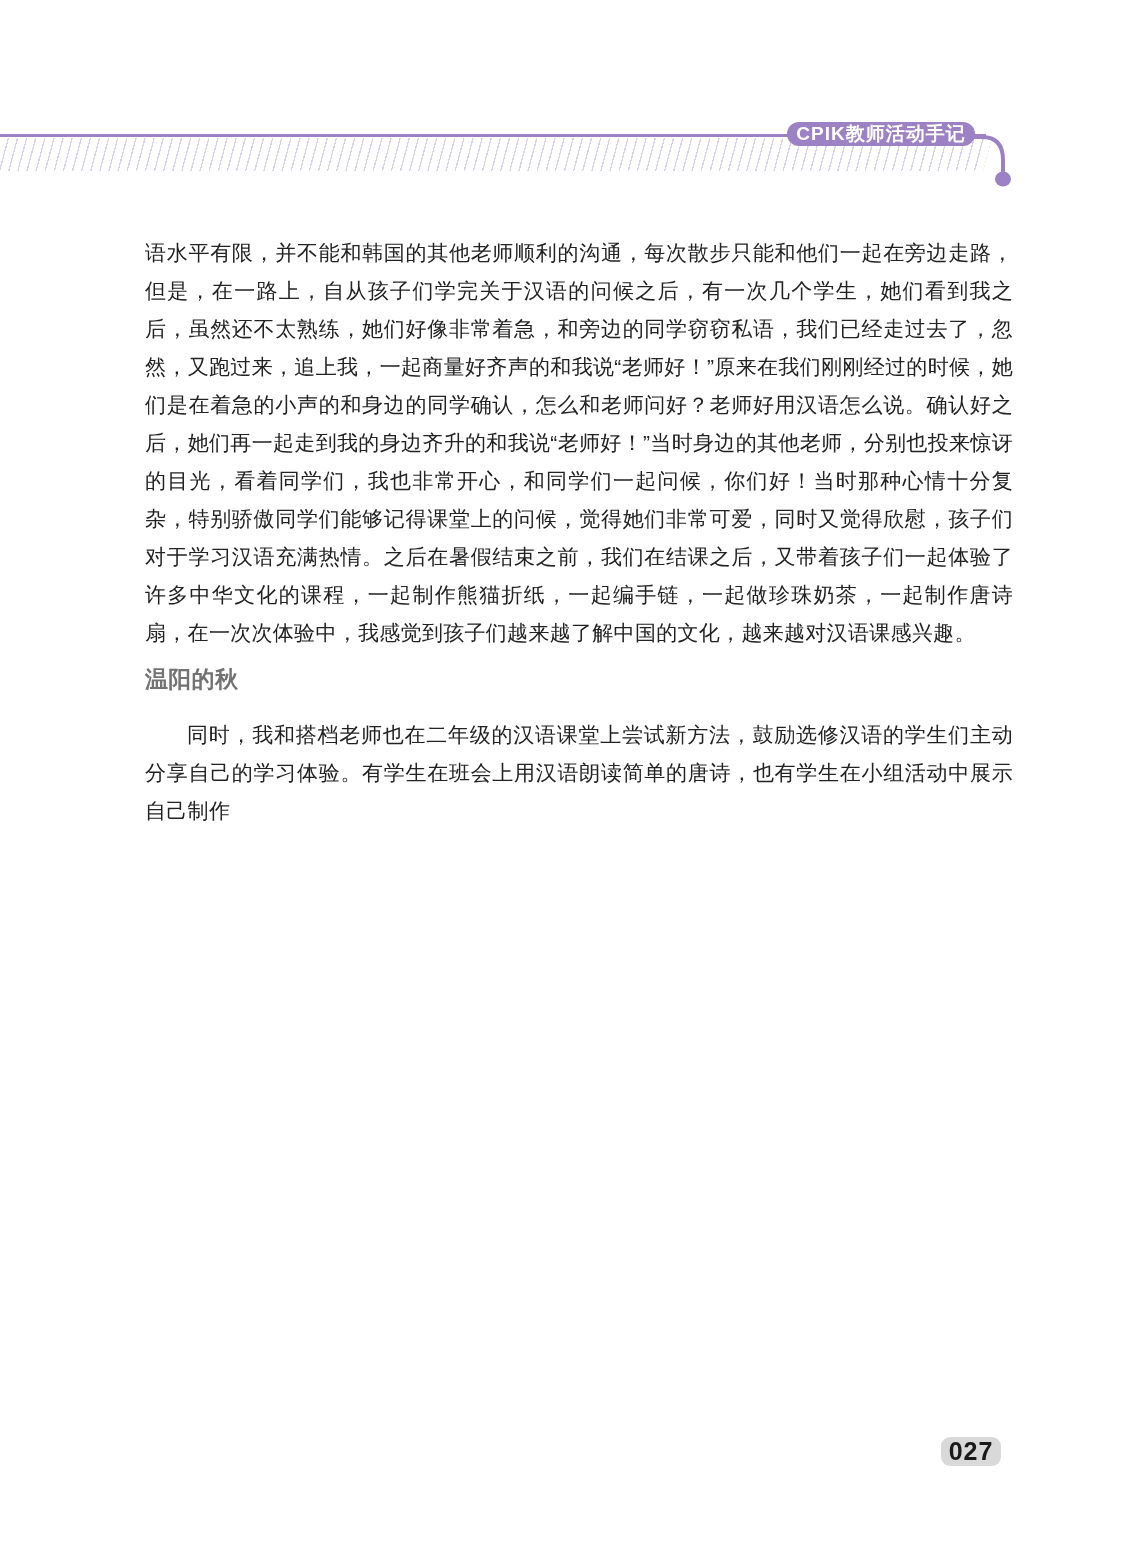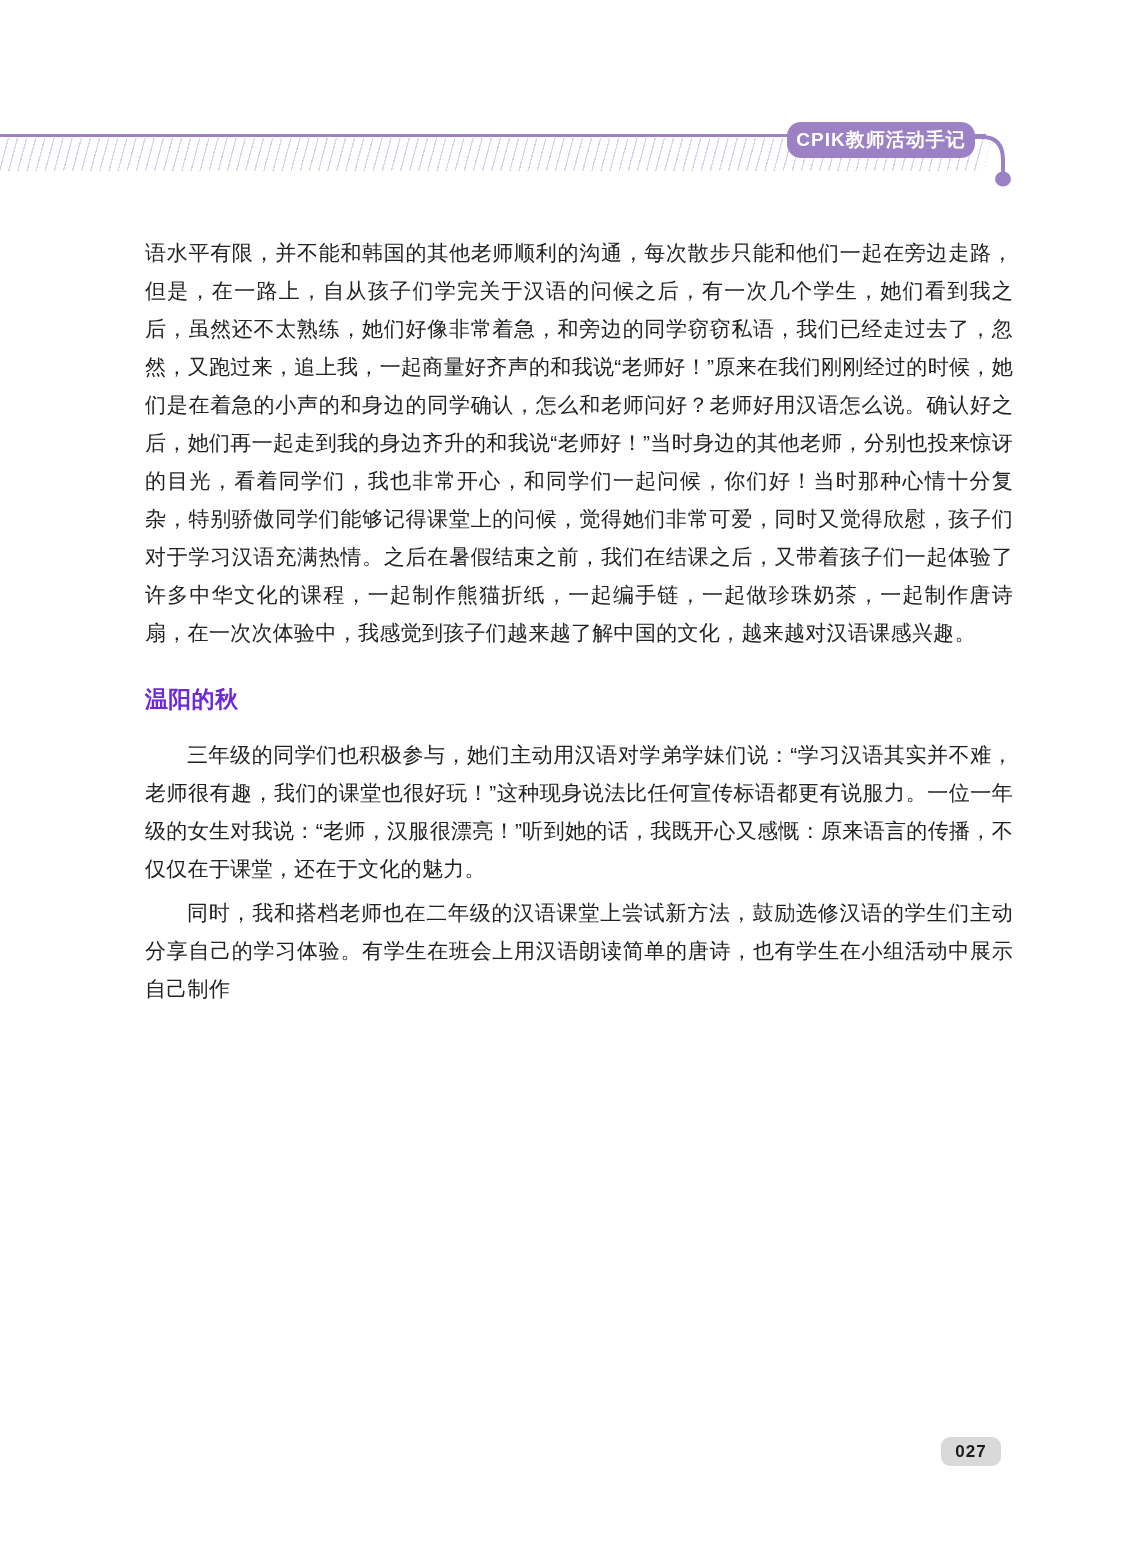--- a/index.html
+++ b/index.html
@@ -26,21 +26,21 @@
   .hatch-band{
     position:absolute;left:0;top:138px;
     width:992px;height:33px;
     background:repeating-linear-gradient(105deg,
       #ffffff 0px, #ffffff 7.5px,
       var(--hatch) 7.5px, var(--hatch) 8.8px);
     clip-path:polygon(0 0, 100% 0, calc(100% - 9px) 100%, 0 100%);
   }
   .header-badge{
     position:absolute;left:787px;top:122px;
-    width:188px;height:36px;
+    width:188px;height:24px;
     background:var(--accent);
     border-radius:14px;
     display:flex;align-items:center;justify-content:center;
     color:#ffffff;
     font-size:19px;font-weight:bold;letter-spacing:1px;
   }
   .connector{
     position:absolute;left:970px;top:122px;
     width:50px;height:72px;
   }
@@ -50,36 +50,36 @@
     width:868px;
     color:var(--text);
     font-size:21px;line-height:38px;
     text-align:justify;
     text-justify:inter-ideograph;
     letter-spacing:0.3px;
   }
   .content p{margin:0 0 6px 0;}
   .content p.indent{text-indent:2em;}
   .section-heading{
-    margin:32px 0 22px 0;
+    margin:12px 0 22px 0;
     font-size:23px;line-height:30px;
     font-weight:bold;
-    color:#6d28d9;
+    color:#737373;
     text-align:left;
     text-indent:0;
   }
   
   .page-number{
     position:absolute;left:941px;top:1437px;
     width:60px;height:29px;
     background:var(--page-badge-bg);
     border-radius:9px;
     display:flex;align-items:center;justify-content:center;
     color:#1a1a1a;
-    font-size:17px;font-weight:bold;letter-spacing:1px;
+    font-size:25px;font-weight:bold;letter-spacing:1px;
   }
 </style>
 </head>
 <body>
 
 <div class="page">
 
   <div class="header">
     <div class="header-rule"></div>
     <div class="hatch-band"></div>
@@ -90,21 +90,20 @@
       <path d="M 0 15 H 12 C 26 15 33 23 33 38 L 33 50" fill="none" stroke="#9c82c4" stroke-width="4" stroke-linecap="round"></path>
       <ellipse cx="33" cy="57" rx="8" ry="7.5" fill="#9c82c4"></ellipse>
     </svg>
   </div>
 
   <main class="content">
     <p>语水平有限，并不能和韩国的其他老师顺利的沟通，每次散步只能和他们一起在旁边走路，但是，在一路上，自从孩子们学完关于汉语的问候之后，有一次几个学生，她们看到我之后，虽然还不太熟练，她们好像非常着急，和旁边的同学窃窃私语，我们已经走过去了，忽然，又跑过来，追上我，一起商量好齐声的和我说“老师好！”原来在我们刚刚经过的时候，她们是在着急的小声的和身边的同学确认，怎么和老师问好？老师好用汉语怎么说。确认好之后，她们再一起走到我的身边齐升的和我说“老师好！”当时身边的其他老师，分别也投来惊讶的目光，看着同学们，我也非常开心，和同学们一起问候，你们好！当时那种心情十分复杂，特别骄傲同学们能够记得课堂上的问候，觉得她们非常可爱，同时又觉得欣慰，孩子们对于学习汉语充满热情。之后在暑假结束之前，我们在结课之后，又带着孩子们一起体验了许多中华文化的课程，一起制作熊猫折纸，一起编手链，一起做珍珠奶茶，一起制作唐诗扇，在一次次体验中，我感觉到孩子们越来越了解中国的文化，越来越对汉语课感兴趣。</p>
 
     <h2 class="section-heading">温阳的秋</h2>
 
-    <p class="indent">三年级的同学们也积极参与，她们主动用汉语对学弟学妹们说：“学习汉语其实并不难，老师很有趣，我们的课堂也很好玩！”这种现身说法比任何宣传标语都更有说服力。一位一年级的女生对我说：“老师，汉服很漂亮！”听到她的话，我既开心又感慨：原来语言的传播，不仅仅在于课堂，还在于文化的魅力。</p>
     <p class="indent">同时，我和搭档老师也在二年级的汉语课堂上尝试新方法，鼓励选修汉语的学生们主动分享自己的学习体验。有学生在班会上用汉语朗读简单的唐诗，也有学生在小组活动中展示自己制作</p>
   </main>
 
   <div class="page-number">
     <span>027</span>
   </div>
 
 </div>
 
 </body></html>

